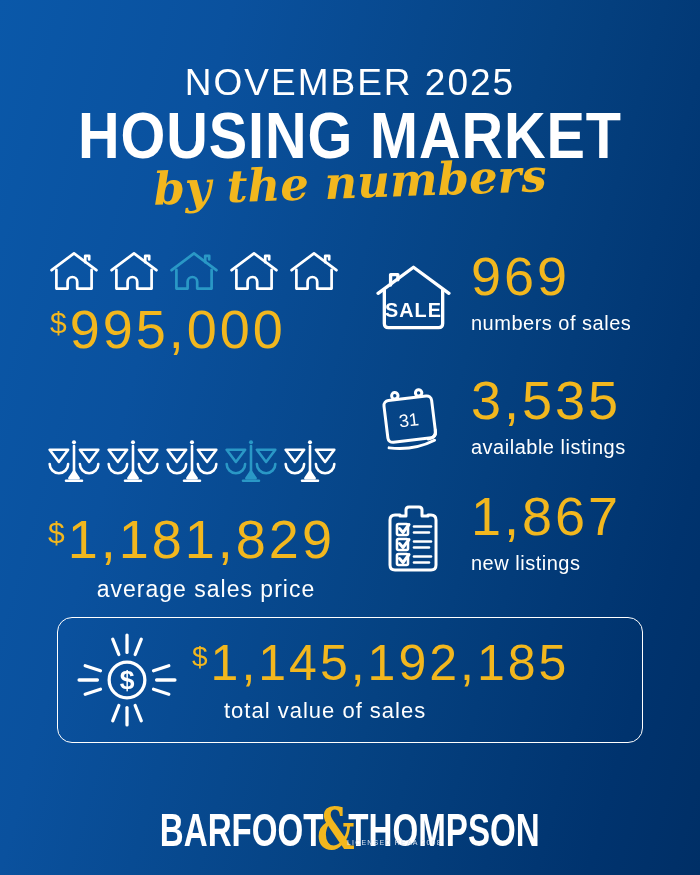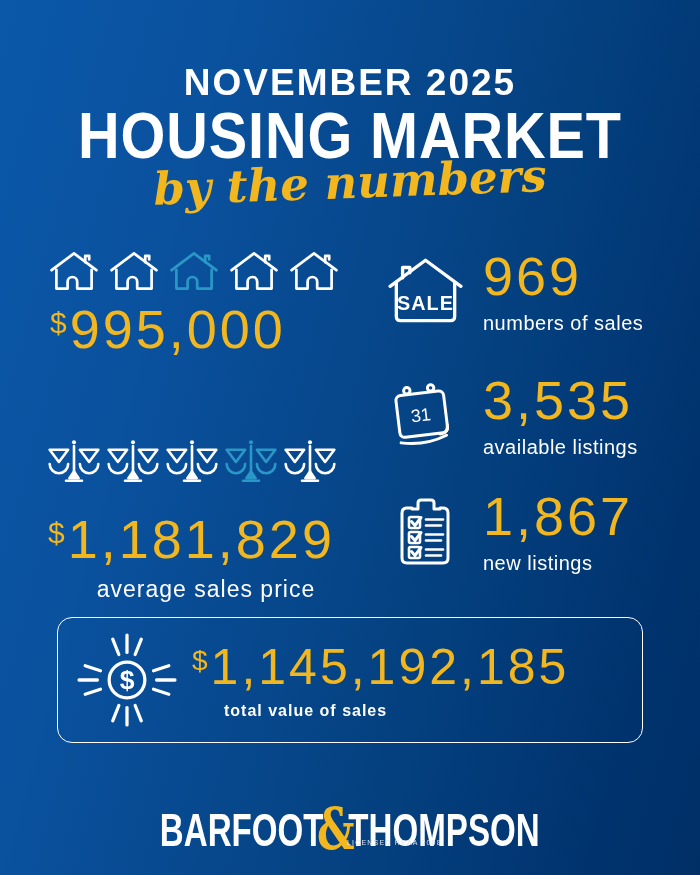--- a/index.html
+++ b/index.html
@@ -11,21 +11,21 @@
   .poster{
     position:relative;width:700px;height:875px;overflow:hidden;
     background:linear-gradient(105deg,#0a58a9 0%,#0a519e 25%,#054282 60%,#00336e 88%,#002f66 100%);
     font-family:"Liberation Sans",sans-serif;color:#fff;
   }
   svg{display:block;}
   .ic{stroke:currentColor;fill:none;stroke-linecap:round;stroke-linejoin:round;}
 
   
   .month{position:absolute;top:62px;width:100%;text-align:center;
-    font-size:37px;font-weight:700;letter-spacing:2px;color:#fff;}
+    font-size:37px;font-weight:400;letter-spacing:2px;color:#fff;}
   .title{position:absolute;top:99px;width:100%;text-align:center;
     font-size:64px;font-weight:800;letter-spacing:1px;transform:scaleX(.9);color:#fff;white-space:nowrap;}
   .subtitle{position:absolute;top:156px;width:100%;text-align:center;
     font-family:"DejaVu Serif",serif;font-style:italic;font-weight:bold;
     font-size:45px;color:var(--yellow);transform:rotate(-2deg);}
 
   
   .big-num{font-size:54px;letter-spacing:3px;color:var(--yellow);line-height:1.04;white-space:nowrap;}
   .cur{font-size:30px;letter-spacing:0;position:relative;top:-15px;margin-right:3px;display:inline-block;}
   .lbl{font-size:23px;letter-spacing:1px;color:#fff;}
@@ -38,36 +38,36 @@
   .teal{color:var(--teal) !important;}
   .block-median .big-num{margin-top:9px;}
   .block-median .lbl{margin:9px 0 0 28px;}
 
   .block-average{position:absolute;left:48px;top:438px;}
   .block-average .row-icons{gap:7px;}
   .block-average .big-num{margin-top:26px;}
   .block-average .lbl{margin:9px 0 0 28px;text-align:center;}
 
   
-  .row-right{position:absolute;left:388px;display:flex;align-items:center;}
+  .row-right{position:absolute;left:376px;display:flex;align-items:flex-end;}
   .row-sales{top:248px;}
   .row-available{top:372px;}
   .row-new{top:488px;}
   .row-iconbox{flex:none;width:95px;}
   .row-text .big-num{letter-spacing:3px;}
   .row-text .lbl{font-size:20px;letter-spacing:.5px;margin-top:8px;}
 
   
   .total-box{position:absolute;left:57px;top:617px;width:586px;height:126px;
     border:1.5px solid #fff;border-radius:15px;display:flex;align-items:center;box-sizing:border-box;}
   .coin-svg{width:102px;height:102px;margin-left:18px;flex:none;color:#fff;}
   .total-text{margin-left:14px;}
   .total-text .big-num{font-size:50px;}
   .total-text .cur{font-size:28px;top:-14px;}
-  .total-text .lbl{font-size:16px;margin:9px 0 0 32px;font-weight:bold;}
+  .total-text .lbl{font-size:22px;margin:9px 0 0 32px;}
 
   
   .footer{position:absolute;top:792px;width:100%;height:70px;text-align:center;}
   .logo{display:inline-flex;align-items:baseline;transform:scaleX(.72);white-space:nowrap;}
   .brand{font-size:46px;font-weight:800;color:#fff;position:relative;z-index:1;}
   .amp{font-size:58px;font-weight:700;color:var(--yellow);margin:0 -9px;position:relative;top:3px;z-index:0;
     font-family:"DejaVu Serif",serif;}
   .license{position:absolute;top:47px;left:50%;margin-left:-3px;
     font-size:7px;letter-spacing:1.2px;color:#dbe4f0;white-space:nowrap;}
 </style>

